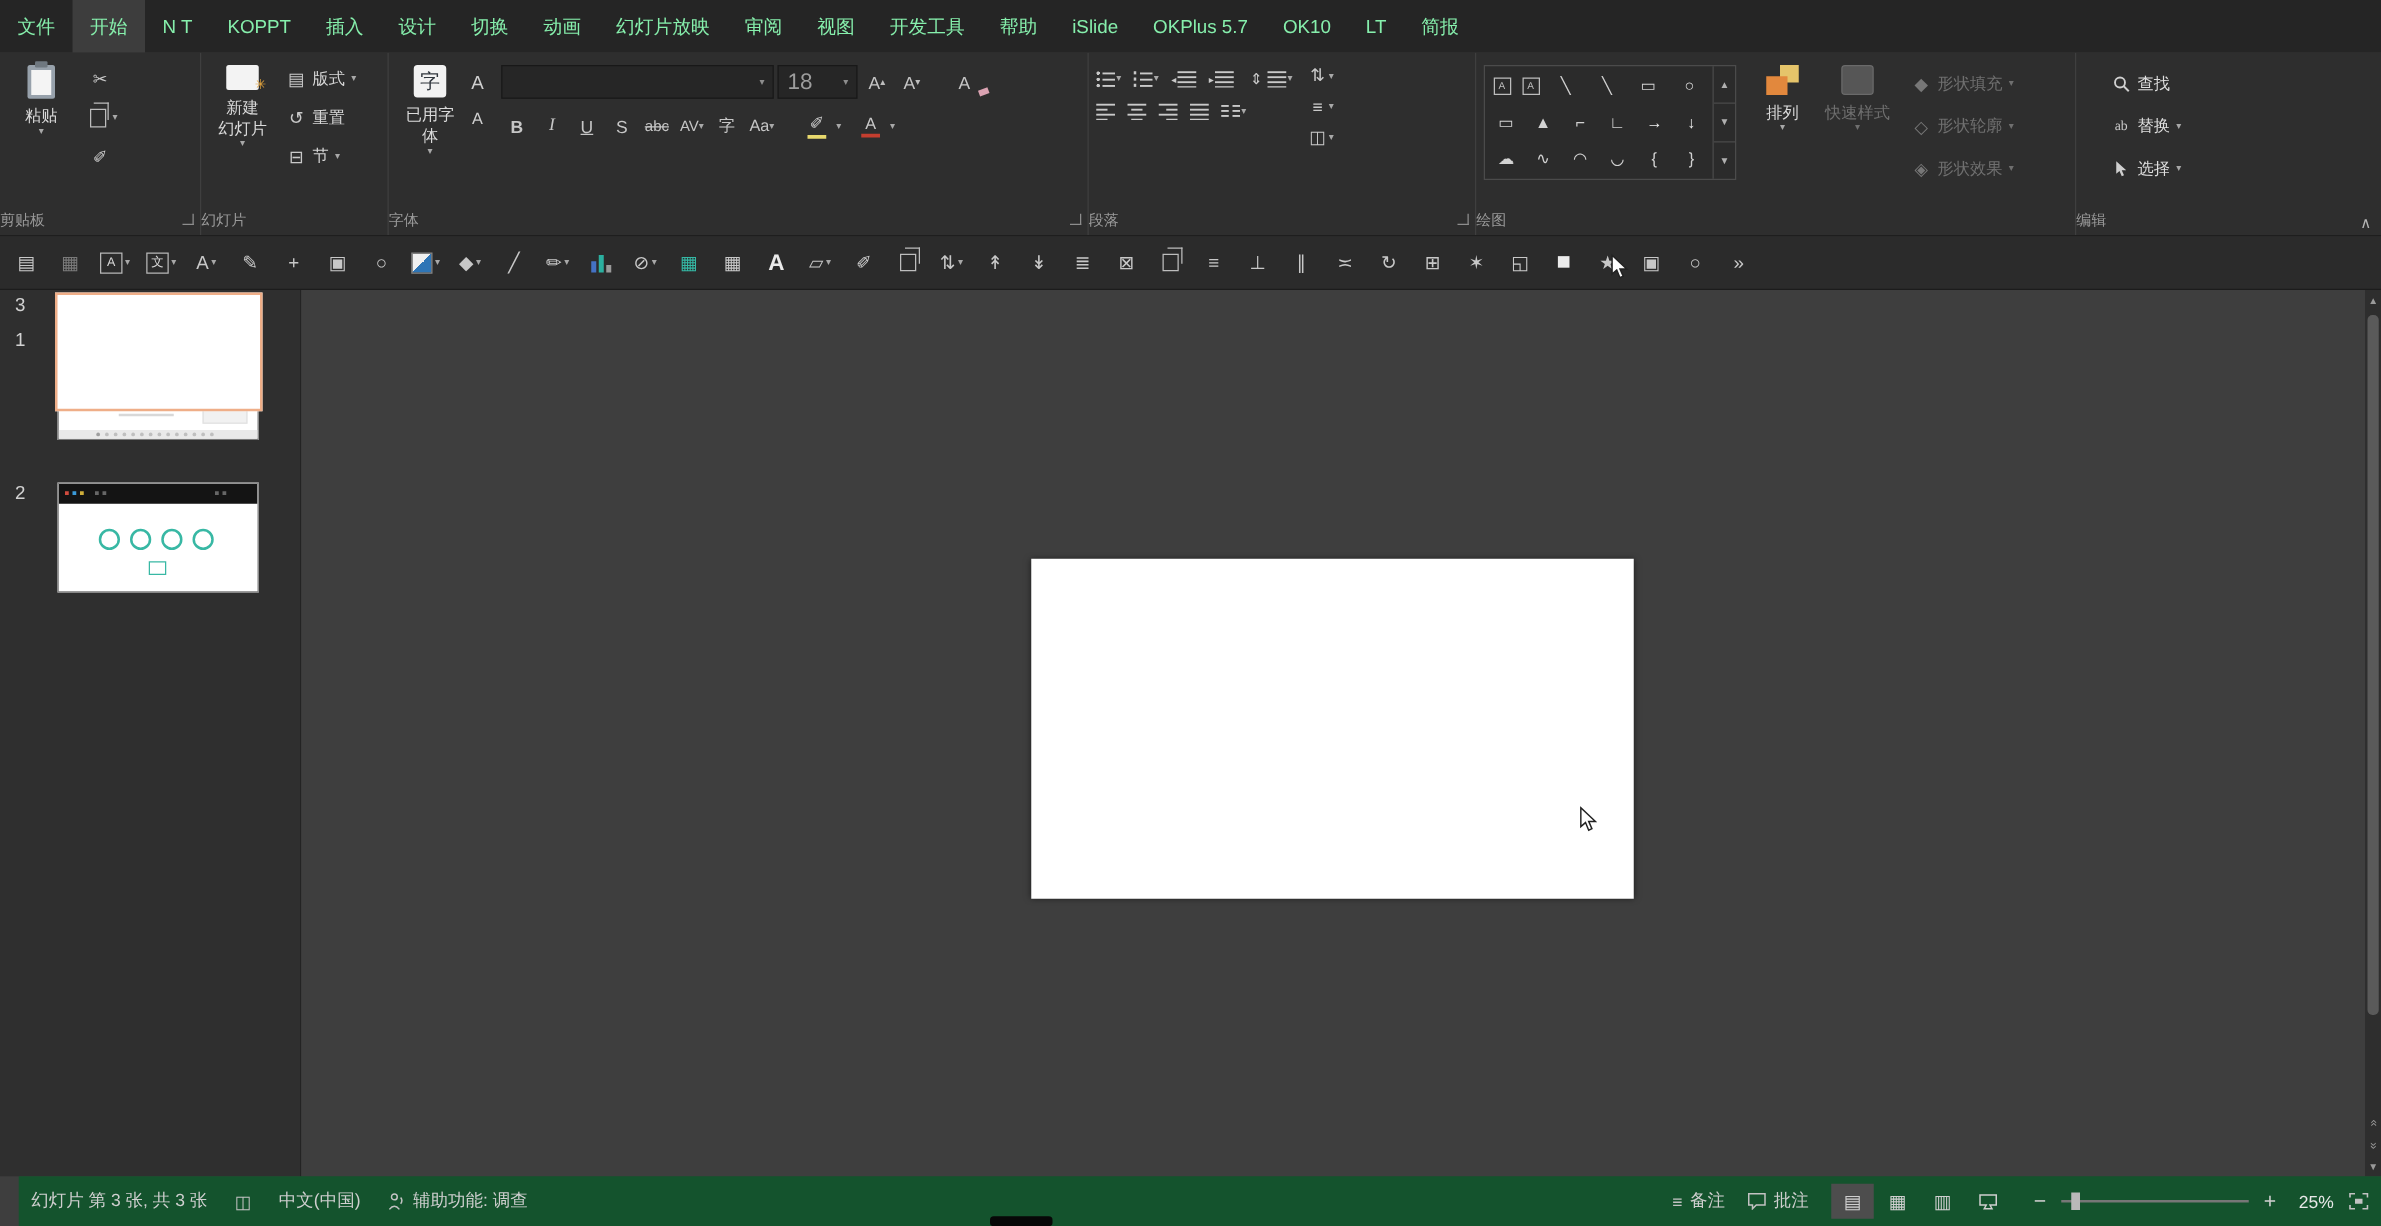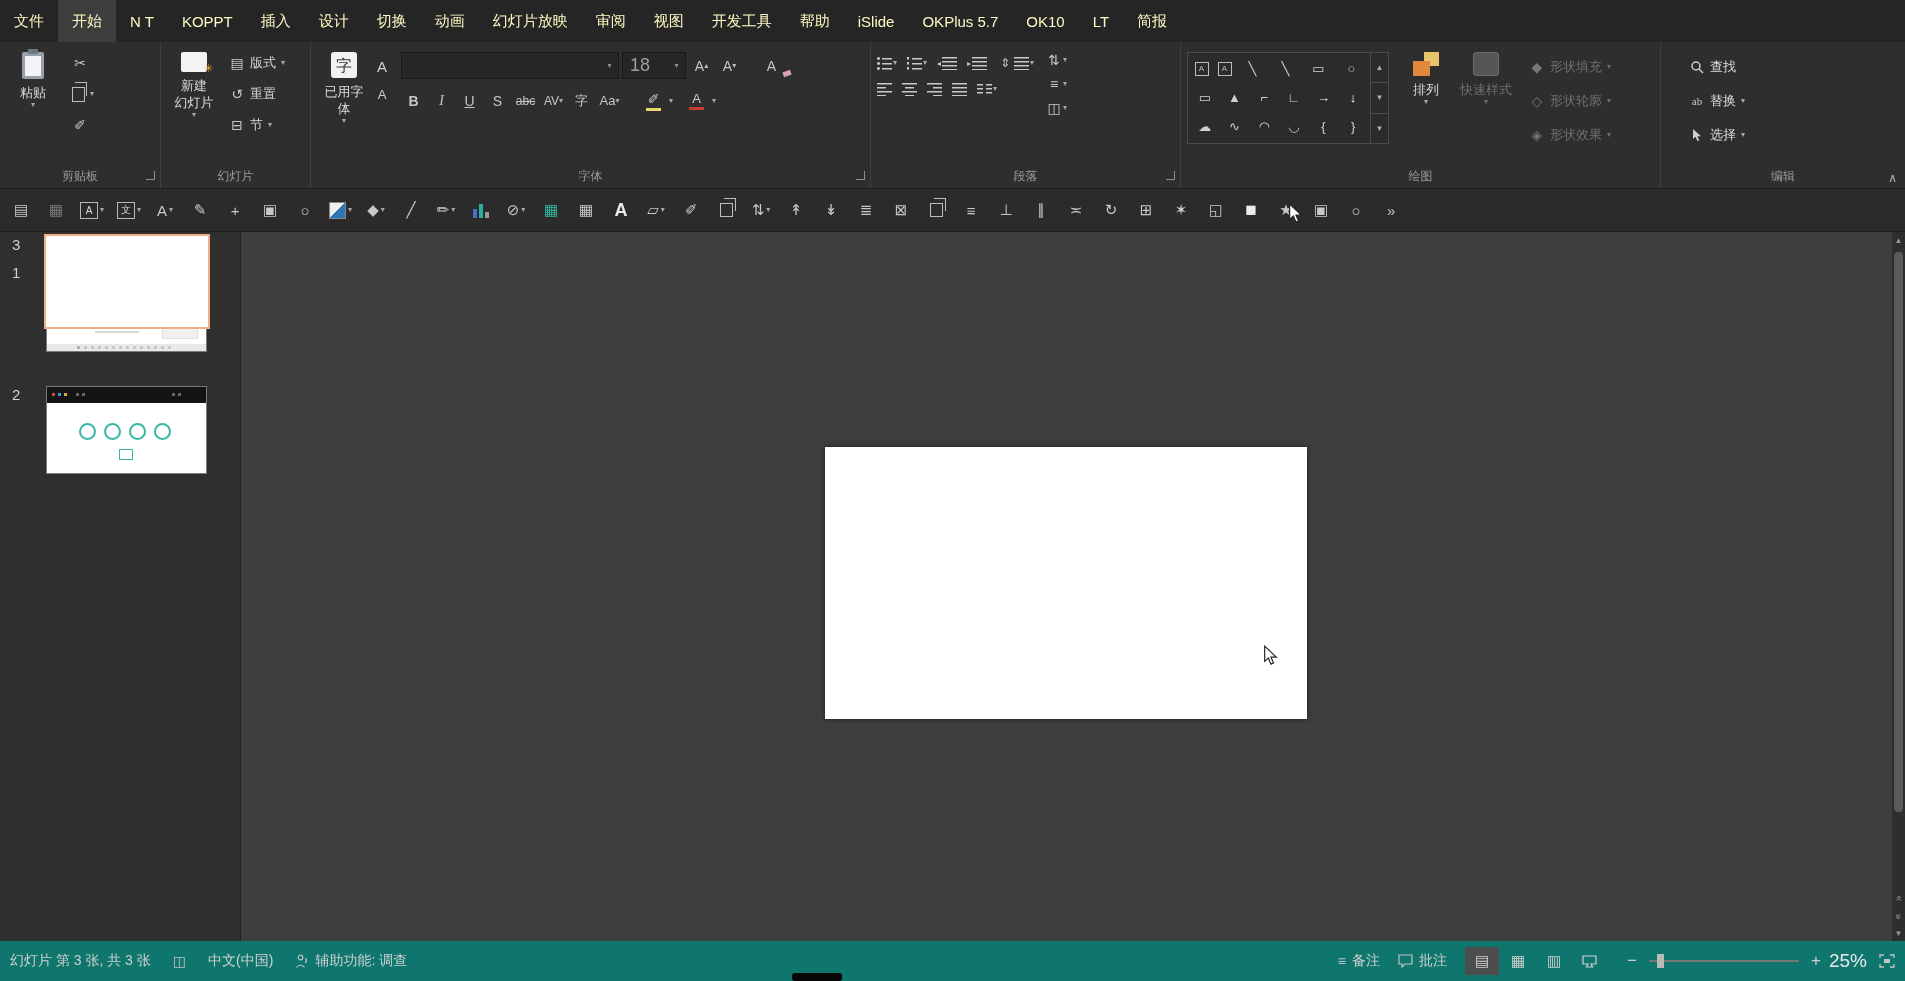--- a/index.html
+++ b/index.html
@@ -2,32 +2,32 @@
 <html><head>
 <meta charset="utf-8">
 <style>
   html,body{margin:0;padding:0;background:#1e1e1e}
   .app{position:relative;width:1905px;height:981px;background:#3e3e3e;overflow:hidden;
        font-family:"Liberation Sans","DejaVu Sans",sans-serif;color:#e4e4e4;-webkit-font-smoothing:antialiased}
 
   
   .menubar{position:absolute;top:0;left:0;right:0;height:42px;background:#252525;display:flex;align-items:stretch;z-index:30}
   .menu-tabs{display:flex;align-items:stretch}
-  .mtab{padding:0 14px;display:flex;align-items:center;font-size:15px;color:#fef9c3;white-space:nowrap;cursor:default}
+  .mtab{padding:0 14px;display:flex;align-items:center;font-size:15px;color:#86efac;white-space:nowrap;cursor:default}
   .mtab.active{background:#3d3d3d}
   .menu-right{margin-left:auto;display:flex;align-items:center;gap:80px;padding-right:16px}
   .menu-search,.menu-share{display:flex;align-items:center;gap:8px;font-size:15px;color:#e8e8e8}
   .mi-svg{display:inline-flex}
 
   
   .ribbon{position:absolute;top:42px;left:0;right:0;height:146px;background:#2e2e2e;border-bottom:1px solid #1e1e1e;display:flex;z-index:20}
   .grp{display:flex;flex-direction:column;position:relative;box-sizing:border-box}
   .grp+.grp{border-left:1px solid #3f3f3f}
   .grp-content{flex:1;display:flex;padding:6px 6px 0;box-sizing:border-box}
-  .grp-label{height:22px;line-height:20px;text-align:center;font-size:12px;color:#9a9a9a;position:relative}
+  .grp-label{height:22px;line-height:20px;text-align:left;font-size:12px;color:#9a9a9a;position:relative}
   .launcher{position:absolute;right:5px;top:5px;width:8px;height:8px;border-right:1.5px solid #8d8d8d;border-bottom:1.5px solid #8d8d8d}
   .bigbtn{display:flex;flex-direction:column;align-items:center;padding-top:4px;font-size:13px;color:#dadada;text-align:center;line-height:17px;min-width:54px}
   .bigbtn .lbl{margin-top:5px;white-space:nowrap}
   .stack{display:flex;flex-direction:column;gap:5px;padding-top:2px}
   .smallbtn{height:26px;display:flex;align-items:center;gap:5px;font-size:13px;color:#d6d6d6;padding:0 4px;white-space:nowrap}
   .ic{display:inline-flex;align-items:center;justify-content:center;font-size:14px;color:#c9c9c9;min-width:16px}
   .dd{font-size:8px;color:#a8a8a8;line-height:1}
   .dim{color:#6f6f6f !important}
   .collapse-ribbon{position:absolute;right:8px;bottom:3px;font-size:12px;color:#b5b5b5}
 
@@ -147,32 +147,32 @@
 
   .vscroll{position:absolute;top:0;right:0;bottom:0;width:13px;background:#2e2e2e;display:flex;flex-direction:column;align-items:center}
   .vs-btn{height:16px;display:flex;align-items:center;justify-content:center;font-size:8px;color:#9a9a9a;width:100%}
   .vs-track{flex:1;width:100%;position:relative}
   .vs-thumb{position:absolute;top:4px;left:2px;width:9px;height:560px;background:#5a5a5a;border-radius:4px}
   .vs-dbl{height:18px;display:flex;align-items:center;justify-content:center;width:100%;color:#9a9a9a;font-size:10px}
   .rot-up{transform:rotate(-90deg);display:inline-block}
   .rot-down{transform:rotate(90deg);display:inline-block}
 
   
-  .statusbar{position:absolute;left:0;right:0;bottom:0;height:40px;background:#0f766e;display:flex;align-items:center;
+  .statusbar{position:absolute;left:15px;right:0;bottom:0;height:40px;background:#14532d;display:flex;align-items:center;
      font-size:14px;color:#cfcfcf;padding:0 10px;box-sizing:border-box;z-index:30}
   .sb-left{display:flex;align-items:center;gap:22px}
   .sb-right{margin-left:auto;display:flex;align-items:center;gap:18px}
   .sb-ic{font-size:14px;color:#c2c2c2;display:inline-flex;align-items:center}
   .sb-btn{display:inline-flex;align-items:center;gap:6px}
   .vbtn{width:34px;height:28px;display:inline-flex;align-items:center;justify-content:center;font-size:15px;color:#cfcfcf}
   .vbtn.active{background:#4d4d4d}
   .zslider{width:150px;height:2px;background:#777;position:relative;margin:0 4px}
   .zthumb{position:absolute;left:8px;top:-6px;width:7px;height:14px;background:#b9b9b9}
   .zsign{font-size:17px;color:#cfcfcf;width:14px;text-align:center}
-  .zlevel{font-size:19px;color:#e8e8e8;min-width:38px;text-align:left}
+  .zlevel{font-size:14px;color:#e8e8e8;min-width:38px;text-align:right}
 
   .artifact{position:absolute;left:792px;bottom:0;width:50px;height:8px;background:#070707;border-radius:3px;z-index:40}
   .cursor{position:absolute;z-index:50;pointer-events:none}
 </style>
 </head>
 <body>
 
 <div class="app">
 
   <div class="menubar">

